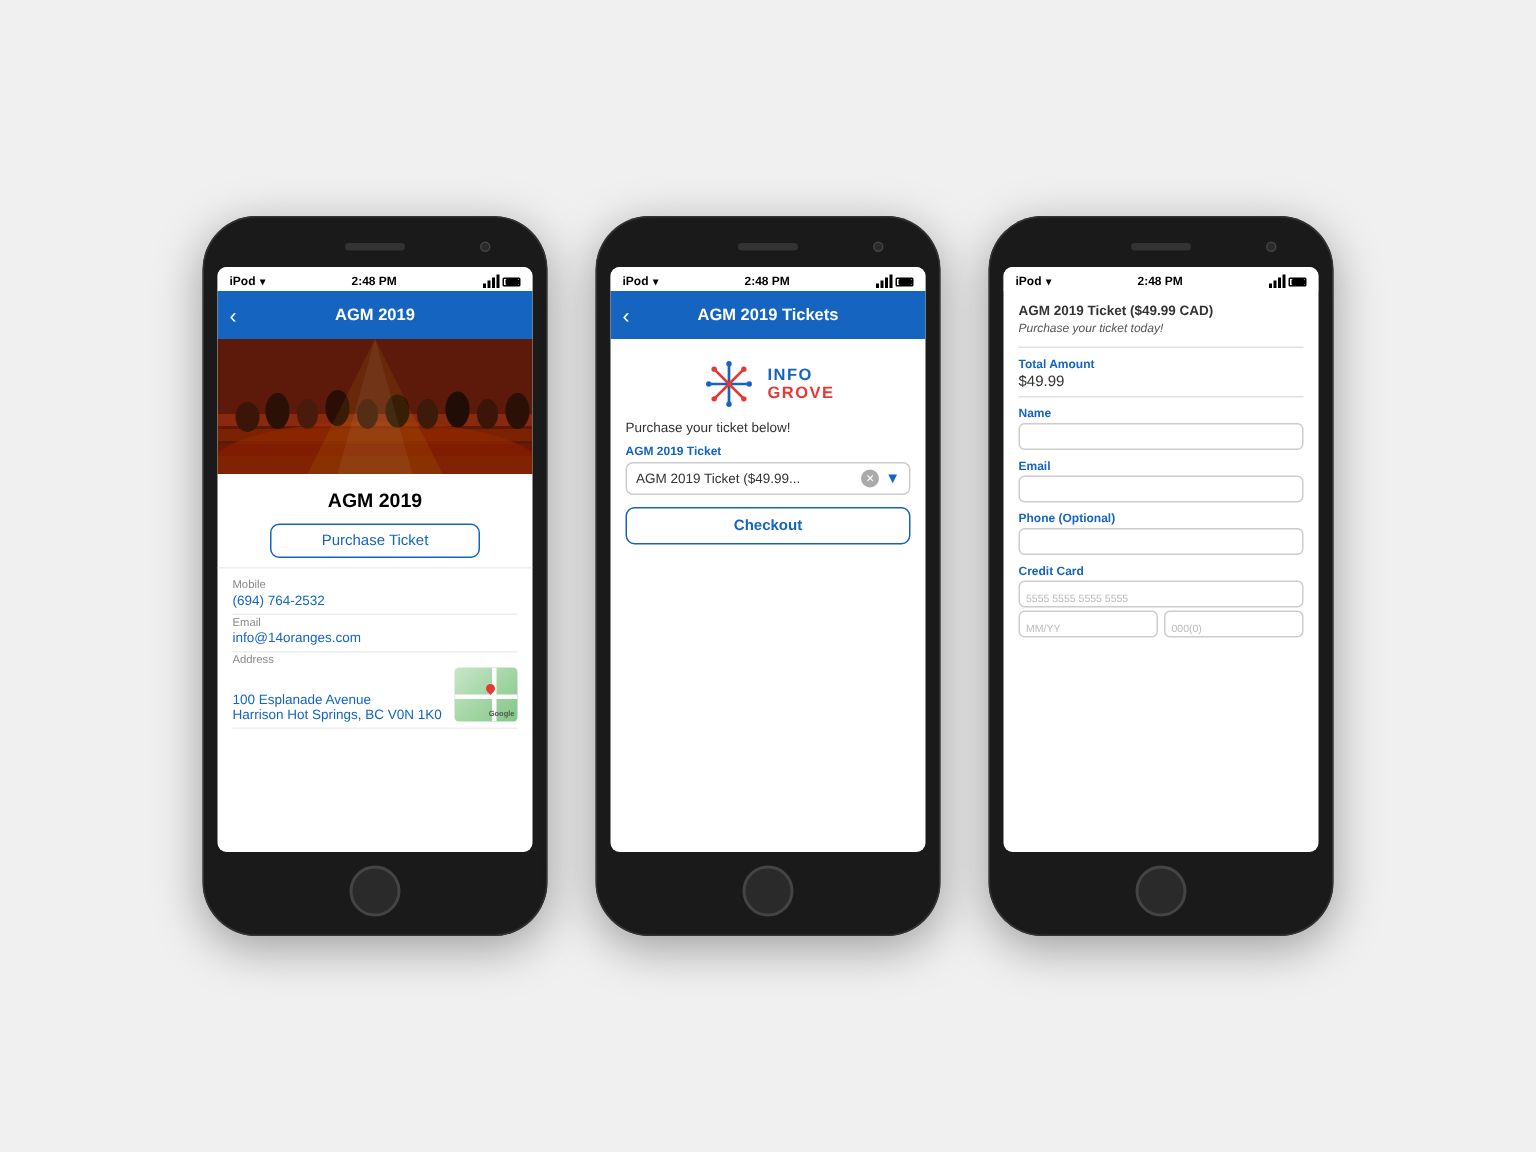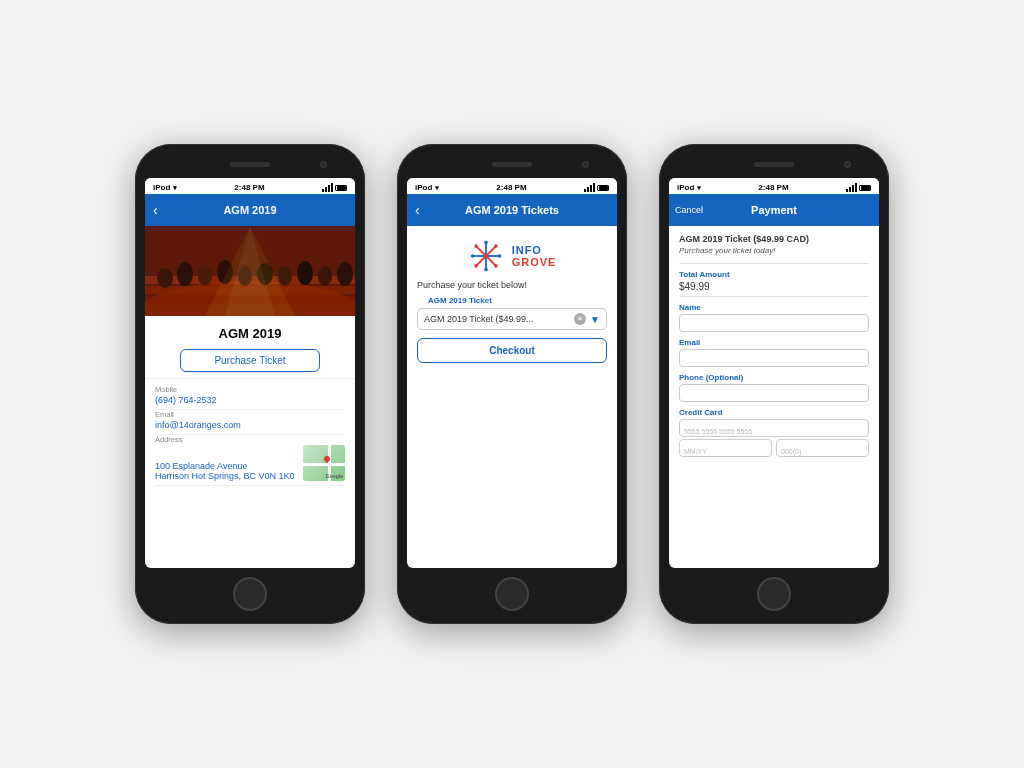--- a/index.html
+++ b/index.html
@@ -277,21 +277,20 @@
       font-weight: 700;
       color: #e53935;
       letter-spacing: 1px;
     }
     .ticket-section { padding: 0 10px 8px; }
     .ticket-label {
       font-size: 8px;
       color: #1565C0;
       font-weight: 600;
       margin-bottom: 3px;
-      margin-left: 11px;
     }
     .ticket-select-row {
       display: flex;
       align-items: center;
       border: 1px solid #ccc;
       border-radius: 5px;
       padding: 4px 6px;
       margin-bottom: 8px;
       background: #fff;
     }
@@ -564,24 +563,20 @@
             <div class="signal-bar" style="height:5px"></div>
             <div class="signal-bar" style="height:7px"></div>
             <div class="signal-bar" style="height:9px"></div>
           </div>
           <div class="battery-icon">
             <div class="battery-fill"></div>
           </div>
         </div>
       </div>
 
-      <div class="nav-bar">
-        <span class="nav-cancel">Cancel</span>
-        <span class="nav-title">Payment</span>
-      </div>
 
       <div class="payment-content">
         <div class="payment-item-title">AGM 2019 Ticket ($49.99 CAD)</div>
         <div class="payment-subtitle">Purchase your ticket today!</div>
         <hr class="divider-line">
         <div class="payment-field-label">Total Amount</div>
         <div class="payment-amount">$49.99</div>
         <hr class="divider-line">
         <div class="payment-field-label">Name</div>
         <div class="payment-input"></div>

